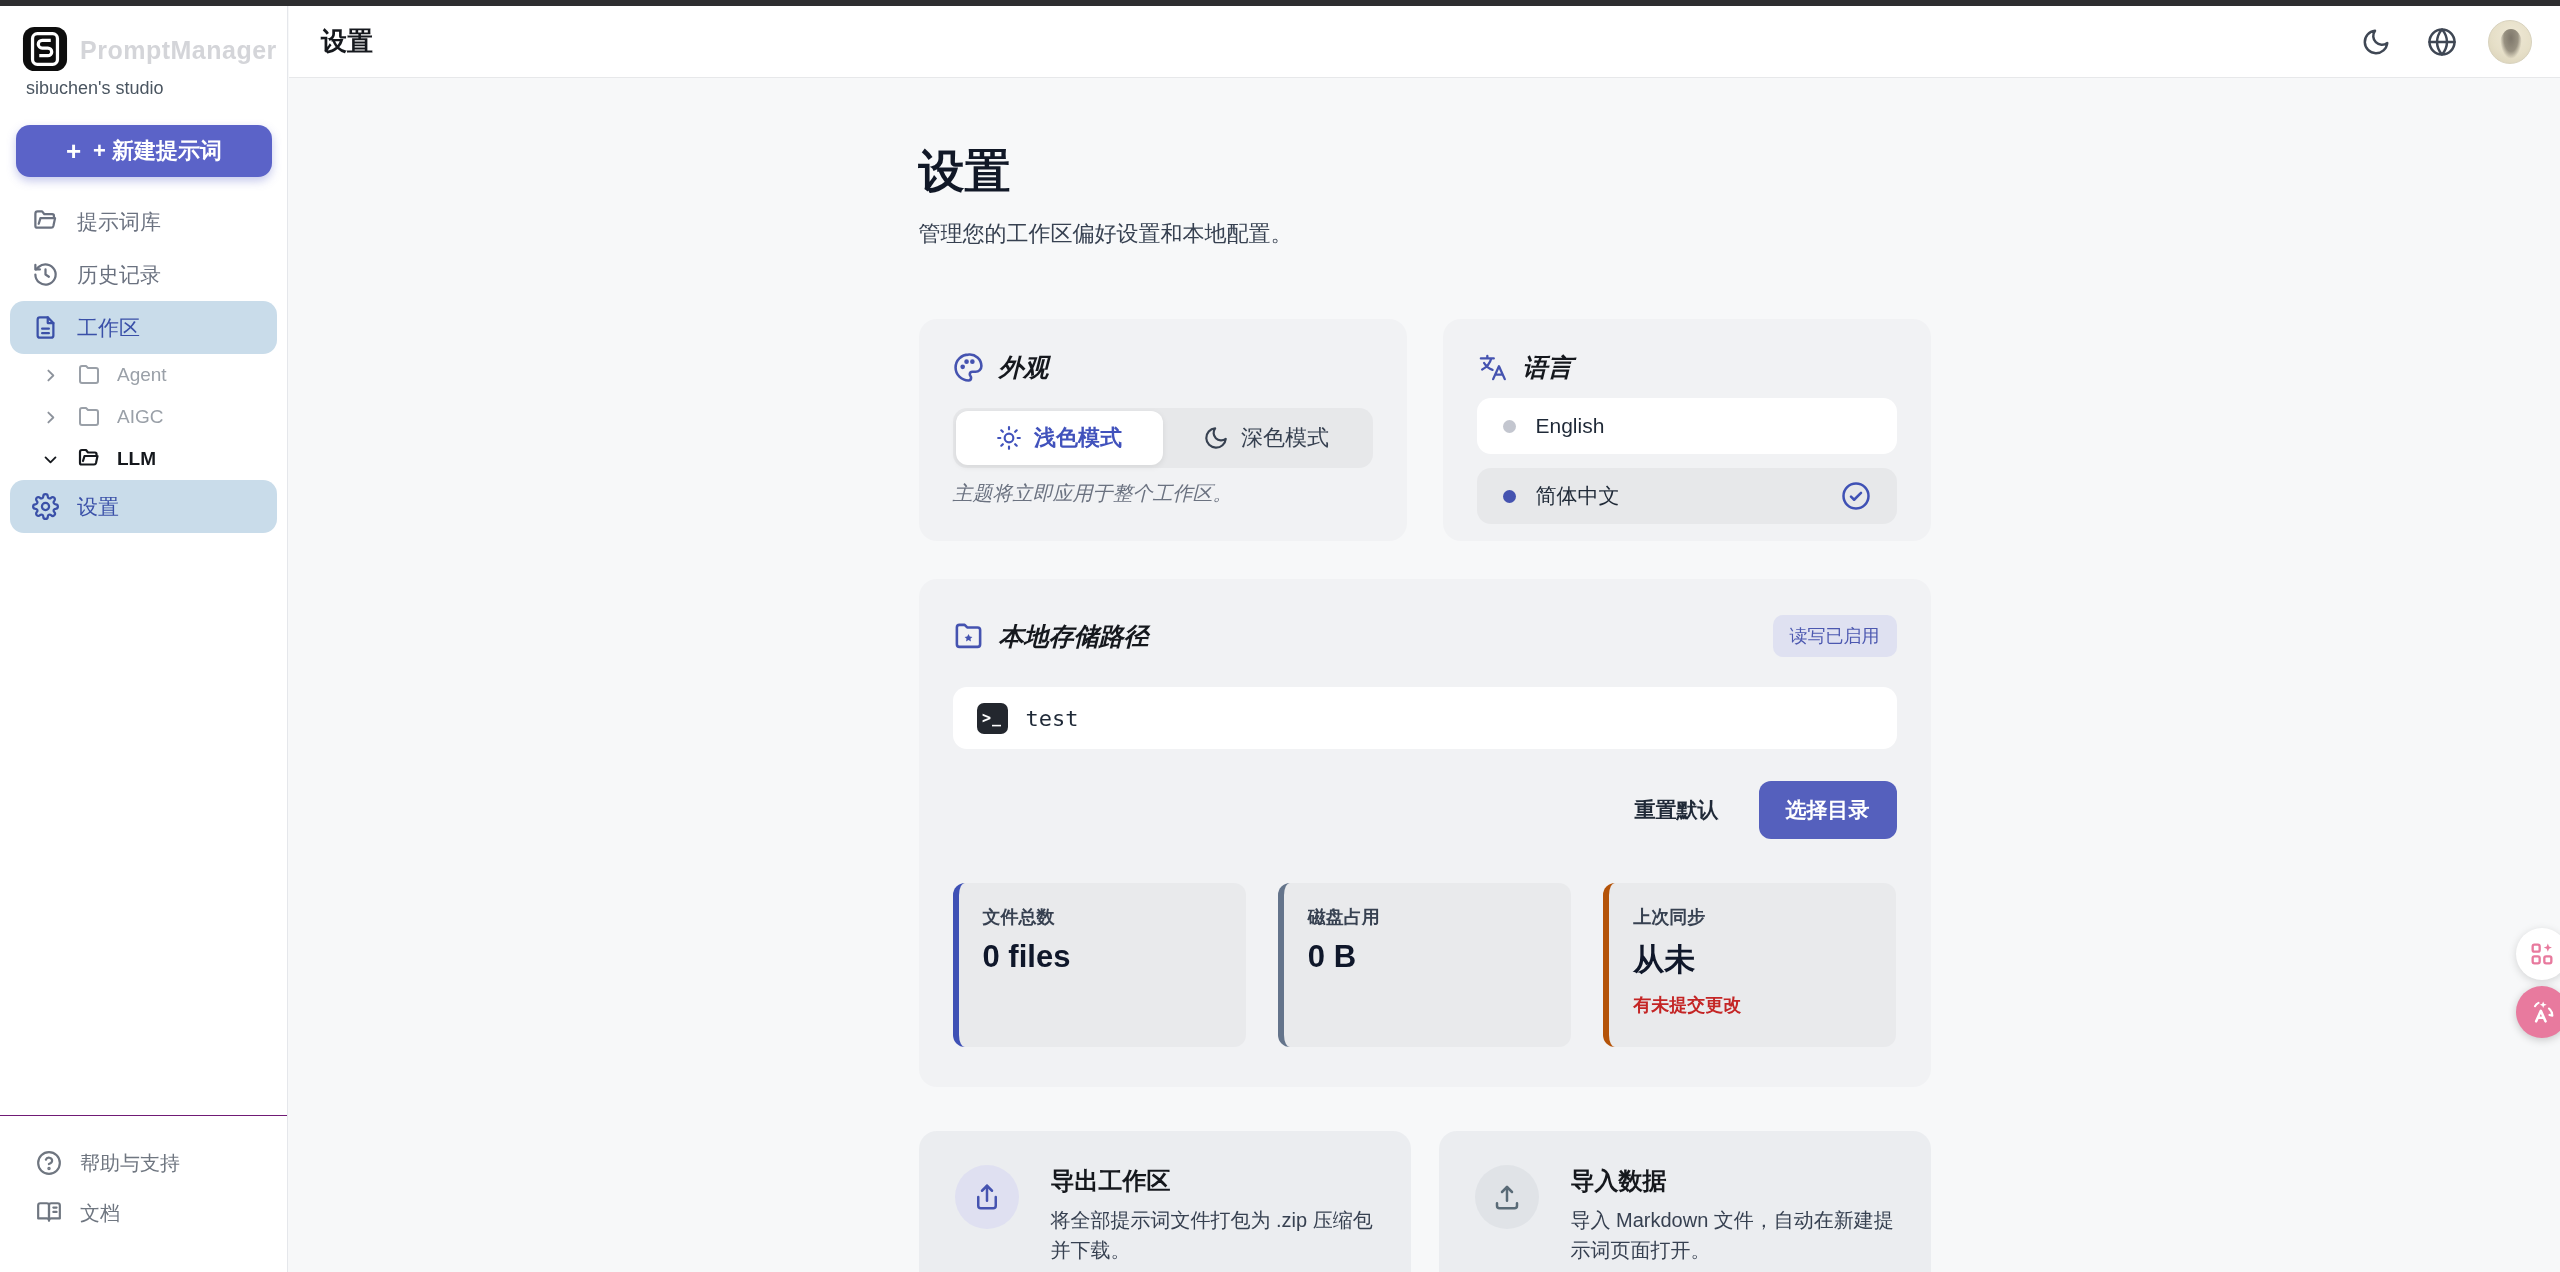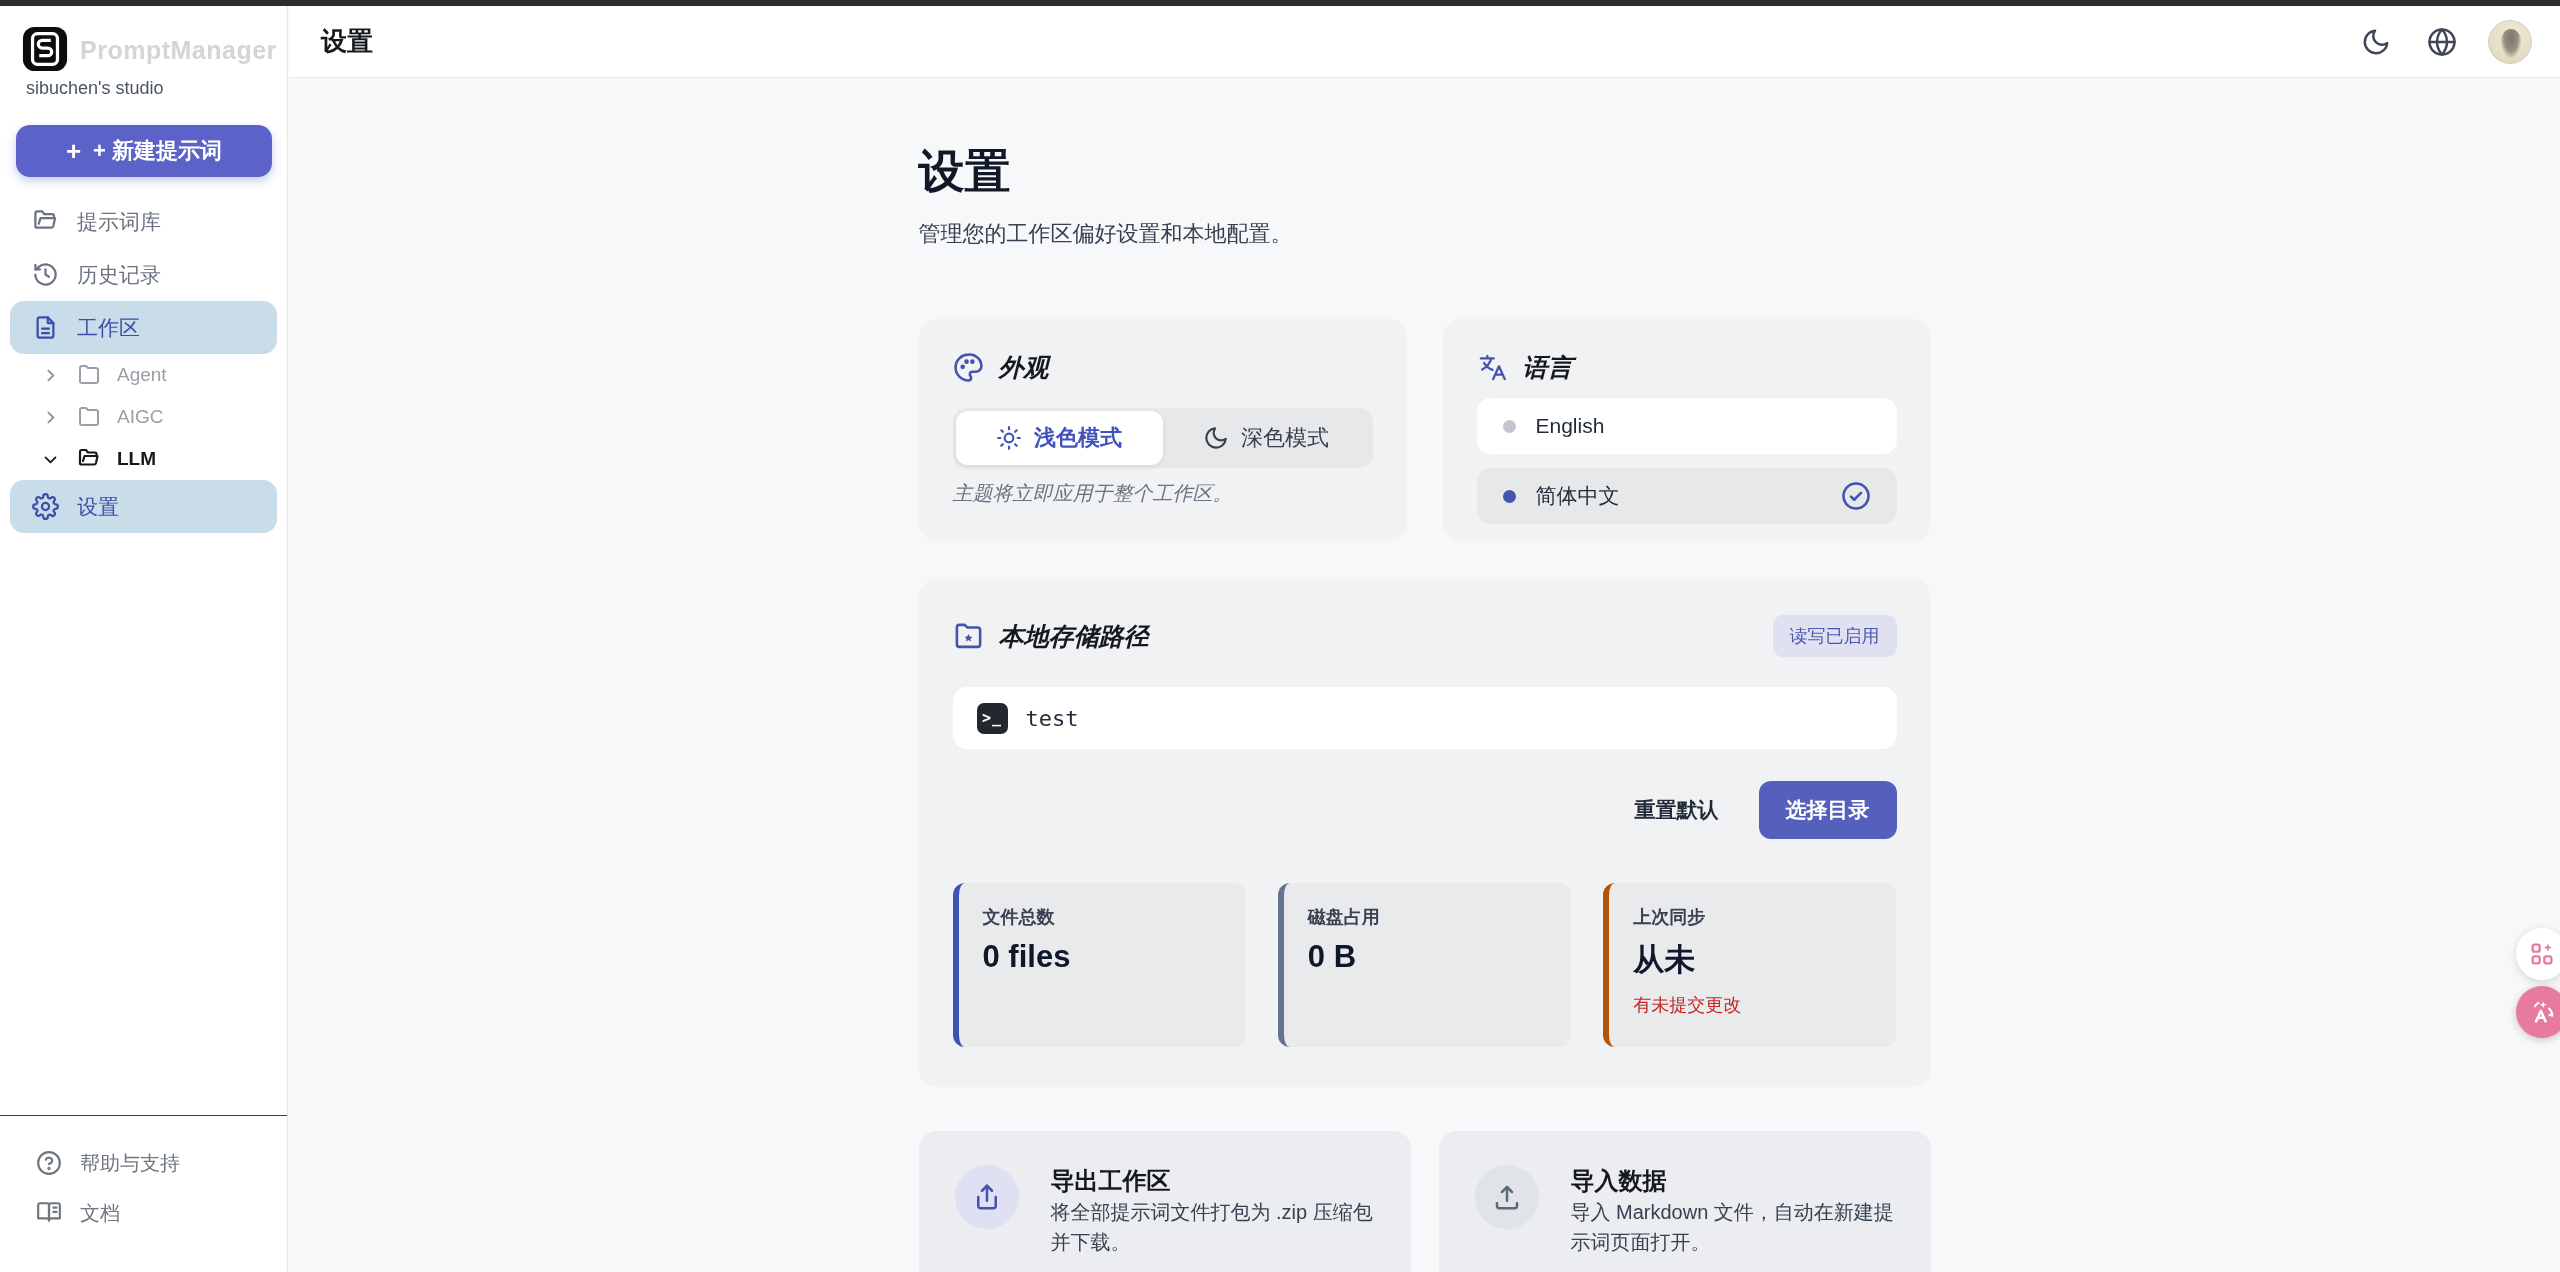--- a/index.html
+++ b/index.html
@@ -109,34 +109,34 @@
   .text-btn { font-size:21px; font-weight:bold; color:#1f2937; cursor:pointer; background:none; border:none;
     font-family:"Liberation Sans", sans-serif; }
   .primary-btn { background:#5560bd; color:#fff; font-size:21px; font-weight:bold; border:none;
     padding:15px 27px; border-radius:12px; cursor:pointer; font-family:"Liberation Sans", sans-serif; }
 
   .stats { display:flex; gap:32px; margin-top:44px; }
   .stat { flex:1; background:#e9eaec; border-radius:12px; padding:22px 26px 30px 24px;
     border-left:6px solid #888; min-height:128px; }
   .stat-label { font-size:18px; font-weight:bold; color:#374151; }
   .stat-value { margin-top:10px; font-size:31px; font-weight:800; color:#0f172a; }
-  .stat-note { margin-top:12px; font-size:18px; font-weight:normal; color:#c42525; }
+  .stat-note { margin-top:12px; font-size:18px; font-weight:bold; color:#c42525; }
 
   
   .row-bottom { display:flex; gap:28px; margin-top:44px; padding-bottom:60px; }
   .io-card { flex:1; background:#ebedf0; border-radius:18px; padding:34px 36px 36px 36px;
     height:208px; cursor:pointer; display:flex; flex-direction:column; }
   .io-top { display:flex; gap:32px; }
   .io-circle { width:64px; height:64px; border-radius:50%; flex:0 0 auto;
     display:flex; align-items:center; justify-content:center; }
   .io-circle.lav { background:#dfe0f1; color:#4553b0; }
   .io-circle.gry { background:#e0e3e7; color:#5a6b77; }
   .io-circle svg { width:30px; height:30px; }
   .io-title { font-size:24px; font-weight:bold; color:#15181d; }
-  .io-desc { font-size:20px; color:#374151; line-height:1.5; max-width:420px; }
+  .io-desc { margin-top:8px; font-size:20px; color:#374151; line-height:1.5; max-width:420px; }
 
   
   .fab { position:absolute; width:52px; height:52px; border-radius:50%; z-index:60;
     display:flex; align-items:center; justify-content:center; cursor:pointer; }
   .fab-grid { right:-8px; top:928px; background:#fff; box-shadow:0 2px 8px rgba(0,0,0,.15); }
   .fab-translate { right:-8px; top:986px; background:#e87a9e; box-shadow:0 2px 8px rgba(0,0,0,.2); }
   .fab svg { width:28px; height:28px; }
 </style>
 </head>
 <body>

